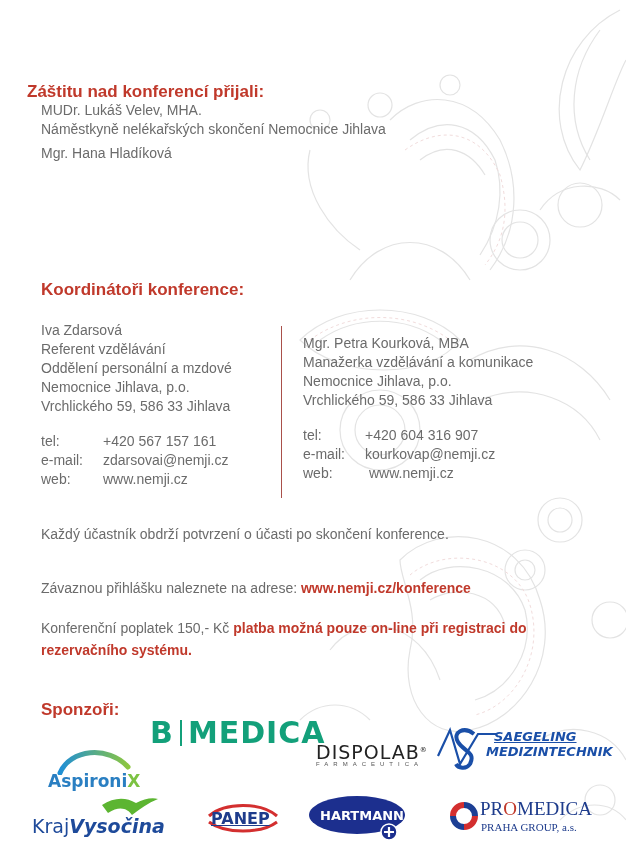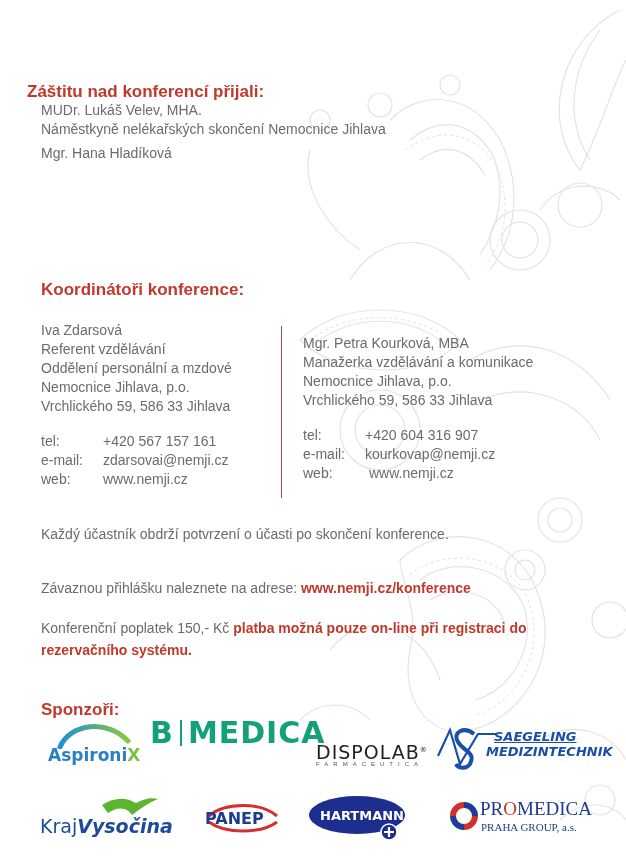--- a/index.html
+++ b/index.html
@@ -146,21 +146,21 @@
   <div class="abs body-text" style="left:41px; top:579px;">
     <span>Závaznou přihlášku naleznete na adrese: </span><span class="red">www.nemji.cz/konference</span>
   </div>
 
   <div class="abs" style="left:41px; top:617px; width:560px; font-size:14px; line-height:22px;">
     <span>Konferenční poplatek 150,- Kč </span><span class="red-bold">platba možná pouze on-line při registraci do rezervačního systému.</span>
   </div>
 
   <div class="abs heading" style="left:41px; top:700px;">Sponzoři:</div>
 
-  <div class="logo" style="left:46px; top:719px; width:90px; height:48px;">
+  <div class="logo" style="left:46px; top:745px; width:90px; height:48px;">
     <svg width="90" height="30" style="position:absolute; left:0; top:0;">
       <defs>
         <linearGradient id="arcg" x1="0" x2="1" y1="0" y2="0">
           <stop offset="0" stop-color="#1f8fd6"></stop>
           <stop offset="1" stop-color="#8cc63f"></stop>
         </linearGradient>
       </defs>
       <path d="M14 28 C24 4 62 0 82 22" stroke="url(#arcg)" stroke-width="5" fill="none" stroke-linecap="round"></path>
     </svg>
     <div class="aspironix-text" style="position:absolute; left:2px; top:26px;">
@@ -185,31 +185,31 @@
     <div class="saegeling-text" style="position:absolute; left:50px; top:7px;">
       <span class="line" style="margin-left:8px; text-decoration:underline;">SAEGELING</span>
       <span class="line">MEDIZINTECHNIK</span>
     </div>
   </div>
 
   <div class="logo" style="left:32px; top:795px; width:130px; height:45px;">
     <svg width="60" height="22" style="position:absolute; left:68px; top:0;">
       <path d="M2 10 C14 2 26 2 36 8 C44 4 52 2 58 4 C48 8 40 14 32 20 C28 14 20 10 8 18 Z" fill="#5cb531"></path>
     </svg>
-    <div class="kraj" style="position:absolute; left:8px; top:20px;">
+    <div class="kraj" style="position:absolute; left:0; top:20px;">
       <span>Kraj</span><b>Vysočina</b>
     </div>
   </div>
 
   <div class="logo" style="left:205px; top:800px; width:76px; height:36px;">
     <svg width="76" height="36" style="position:absolute; left:0; top:0;">
       <path d="M4 16 C20 2 56 2 72 16" stroke="#d32f2f" stroke-width="3" fill="none"></path>
       <path d="M4 22 C20 34 56 34 72 22" stroke="#d32f2f" stroke-width="3" fill="none"></path>
     </svg>
-    <div class="panep" style="position:absolute; left:0; top:9px;">PANEP</div>
+    <div class="panep" style="position:absolute; left:6px; top:9px;text-decoration:underline;">PANEP</div>
   </div>
 
   <div class="logo" style="left:309px; top:796px; width:100px; height:42px;">
     <svg width="100" height="45" style="position:absolute; left:0; top:0;">
       <ellipse cx="48" cy="19" rx="48" ry="19" fill="#1c2f8e"></ellipse>
       <circle cx="80" cy="36" r="8" fill="#1c2f8e" stroke="#fff" stroke-width="1.5"></circle>
       <path d="M80 31 V41 M75 36 H85" stroke="#fff" stroke-width="2.2"></path>
     </svg>
     <div class="hartmann" style="position:absolute; left:11px; top:12px;">HARTMANN</div>
   </div>

